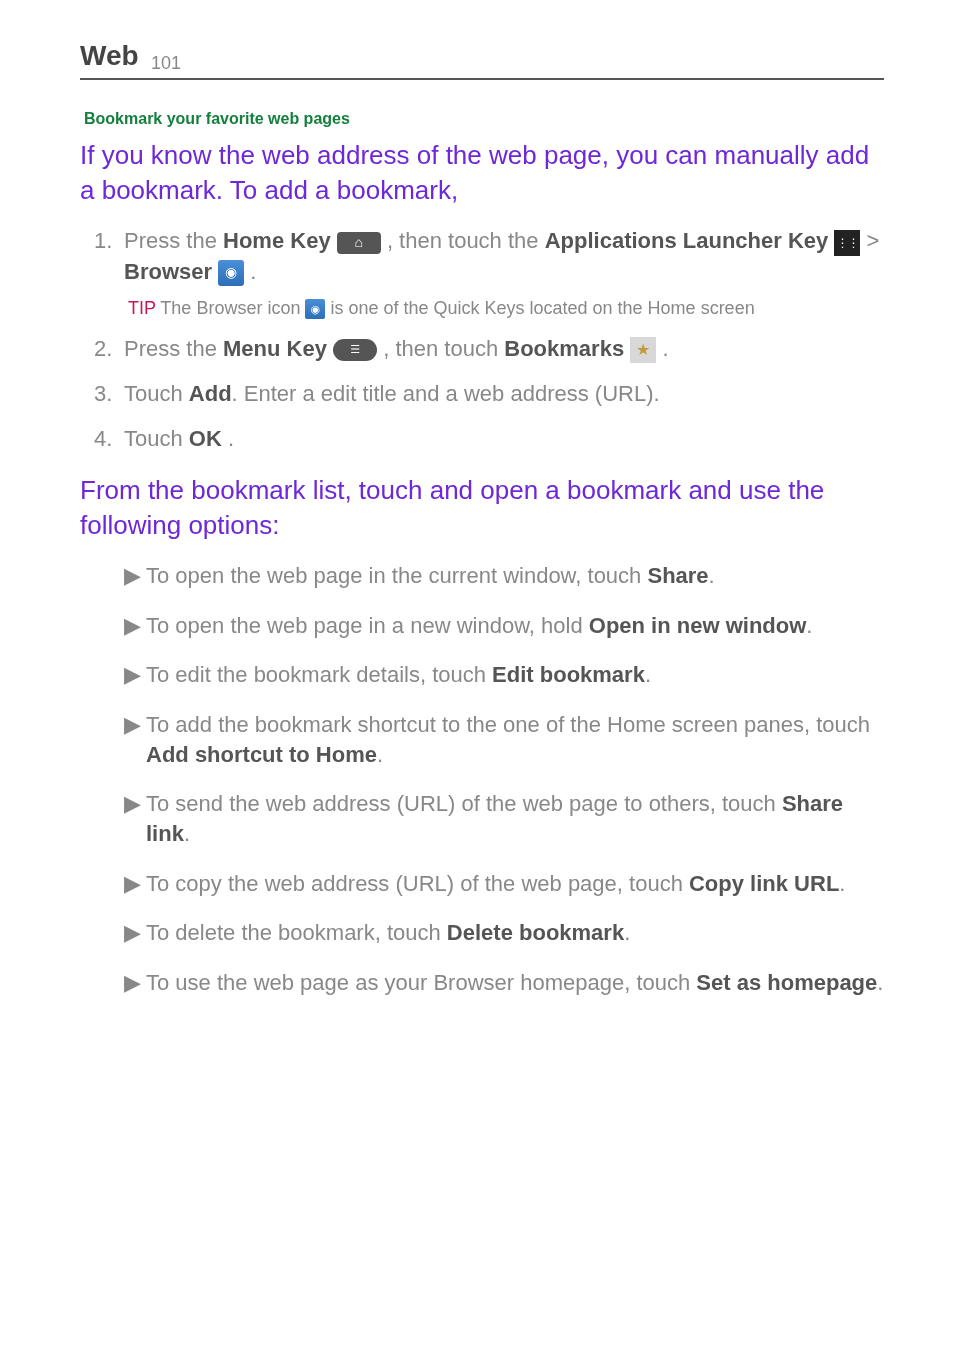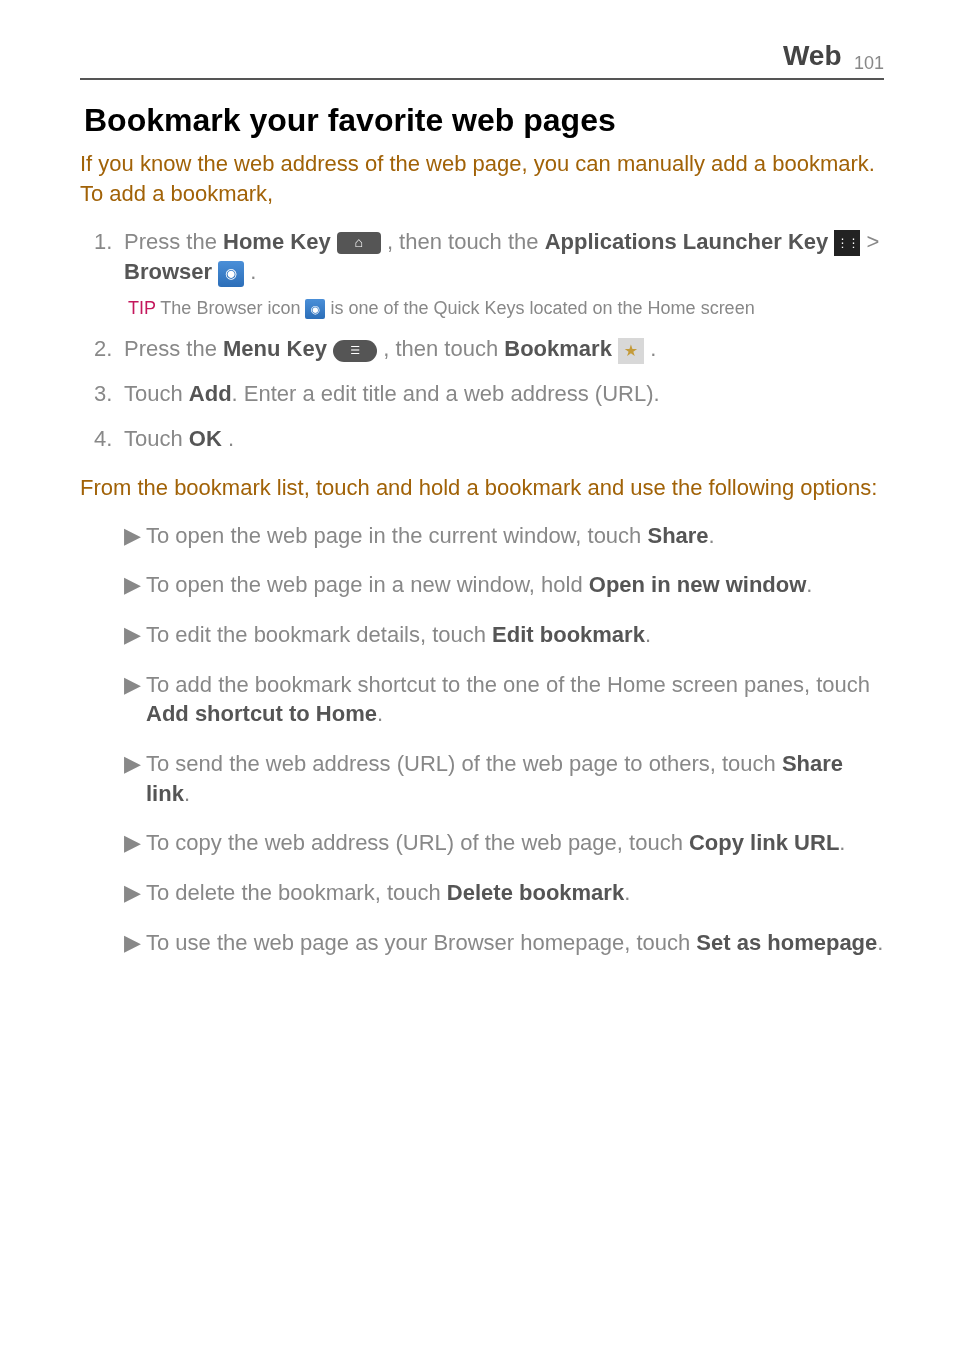--- a/index.html
+++ b/index.html
@@ -6,47 +6,47 @@
     body {
       width: 954px;
       height: 1372px;
       background: #ffffff;
       font-family: Arial, Helvetica, sans-serif;
       color: #888888;
       position: relative;
       padding: 40px 70px 50px 80px;
     }
     .header {
-      text-align: right;
+      text-align: left;
       border-bottom: 2px solid #555;
       padding-bottom: 4px;
-      margin-bottom: 22px;
+      margin-bottom: 30px;
     }
     .header-title {
       font-size: 28px;
       font-weight: bold;
       color: #444;
       display: inline;
     }
     .page-num {
       font-size: 18px;
       color: #888;
       margin-left: 8px;
       vertical-align: sub;
     }
     .section-title {
-      color: #000000;
-      font-size: 32px;
+      color: #15803d;
+      font-size: 16px;
       margin-bottom: 10px;
       margin-left: 4px;
     }
     .body-text {
-      font-size: 22px;
+      font-size: 26px;
       line-height: 1.35;
-      color: #a16207;
+      color: #6d28d9;
       margin-bottom: 18px;
     }
     .step-list {
       list-style: none;
       padding-left: 44px;
       margin-bottom: 18px;
     }
     .step-item {
       font-size: 22px;
       line-height: 1.4;
@@ -223,34 +223,34 @@
     <span class="icon-home"></span><span> , then touch the </span><span class="strong">Applications Launcher Key</span>
     <span class="icon-launcher"></span><span> &gt; </span><span class="strong">Browser</span>
     <span class="icon-browser"></span><span> .</span>
     <div class="tip-block">
       <span class="tip-label">TIP</span><span class="tip-text"> The Browser icon </span><span class="icon-browser-sm"></span><span class="tip-text"> is one of the Quick Keys located on the Home screen</span>
     </div>
   </li>
   <li class="step-item">
     <span class="step-num">2.</span>
     <span>Press the </span><span class="strong">Menu Key</span>
-    <span class="icon-menu"></span><span> , then touch </span><span class="strong">Bookmark</span>
+    <span class="icon-menu"></span><span> , then touch </span><span class="strong">Bookmarks</span>
     <span class="icon-bookmarks"></span><span> .</span>
   </li>
   <li class="step-item">
     <span class="step-num">3.</span>
     <span>Touch </span><span class="strong">Add</span><span>. Enter a edit title and a web address (URL).</span>
   </li>
   <li class="step-item">
     <span class="step-num">4.</span>
     <span>Touch </span><span class="strong">OK</span><span> .</span>
   </li>
 </ol>
 
-<p class="body-text">From the bookmark list, touch and hold a bookmark and use the following options:</p>
+<p class="body-text">From the bookmark list, touch and open a bookmark and use the following options:</p>
 
 <ul class="options-list">
   <li class="option-item">
     <span class="arrow">▶</span>
     <span>To open the web page in the current window, touch </span><span class="strong">Share</span><span>.</span>
   </li>
   <li class="option-item">
     <span class="arrow">▶</span>
     <span>To open the web page in a new window, hold </span><span class="strong">Open in new window</span><span>.</span>
   </li>

